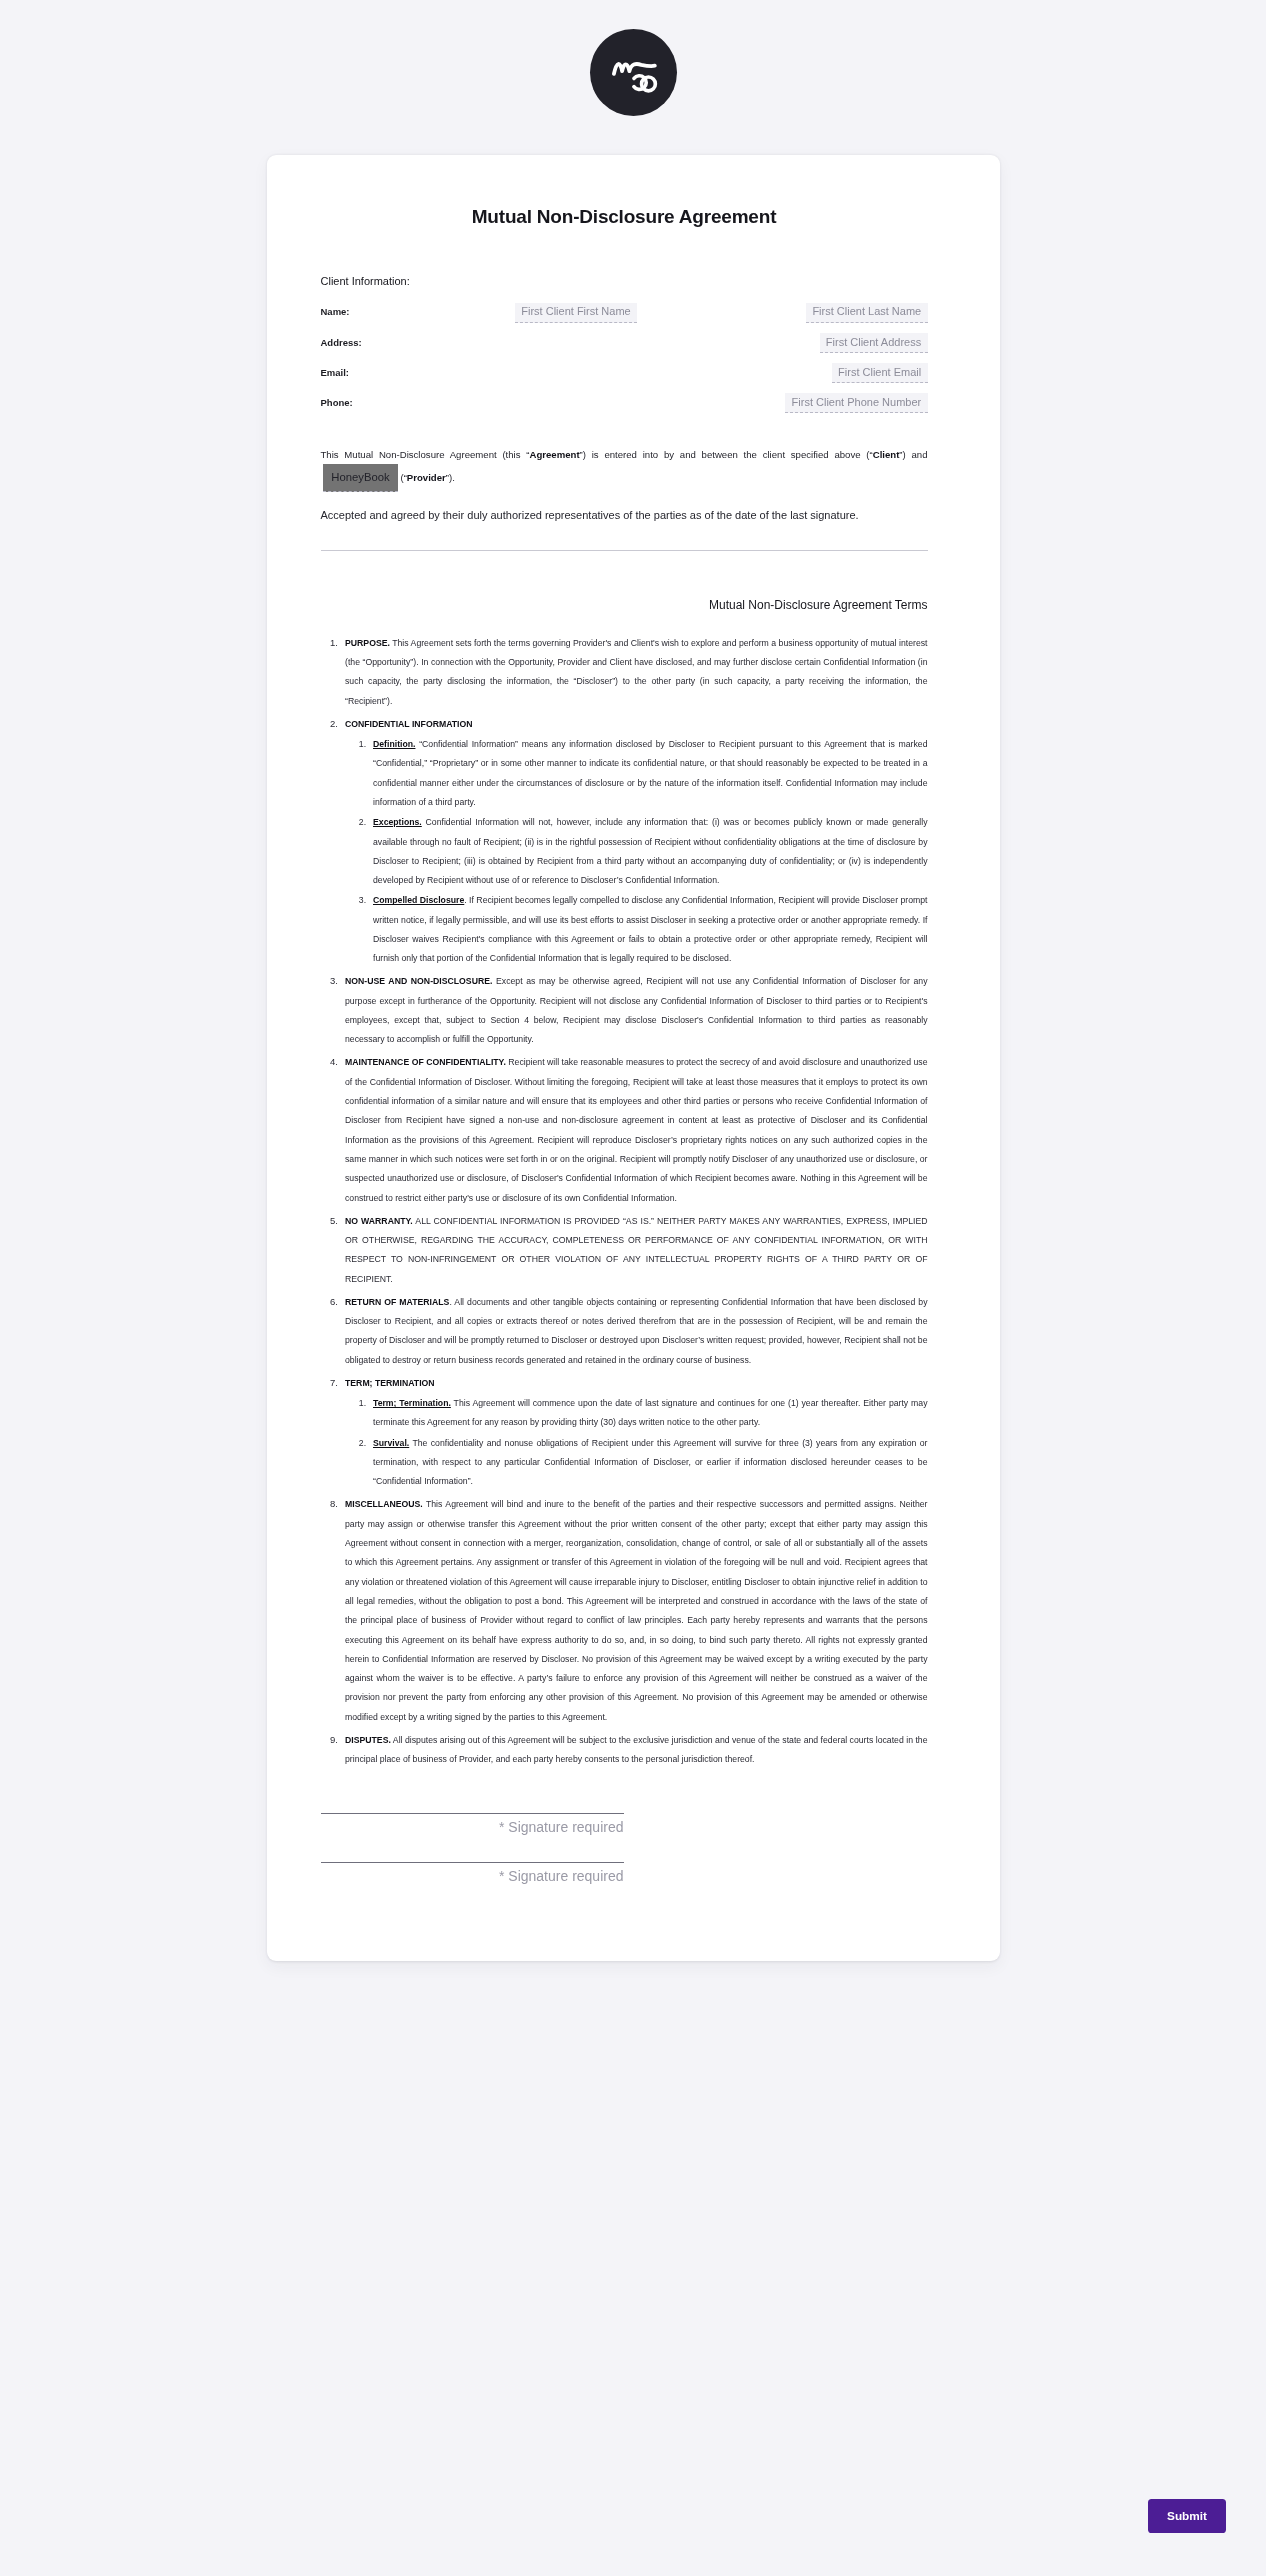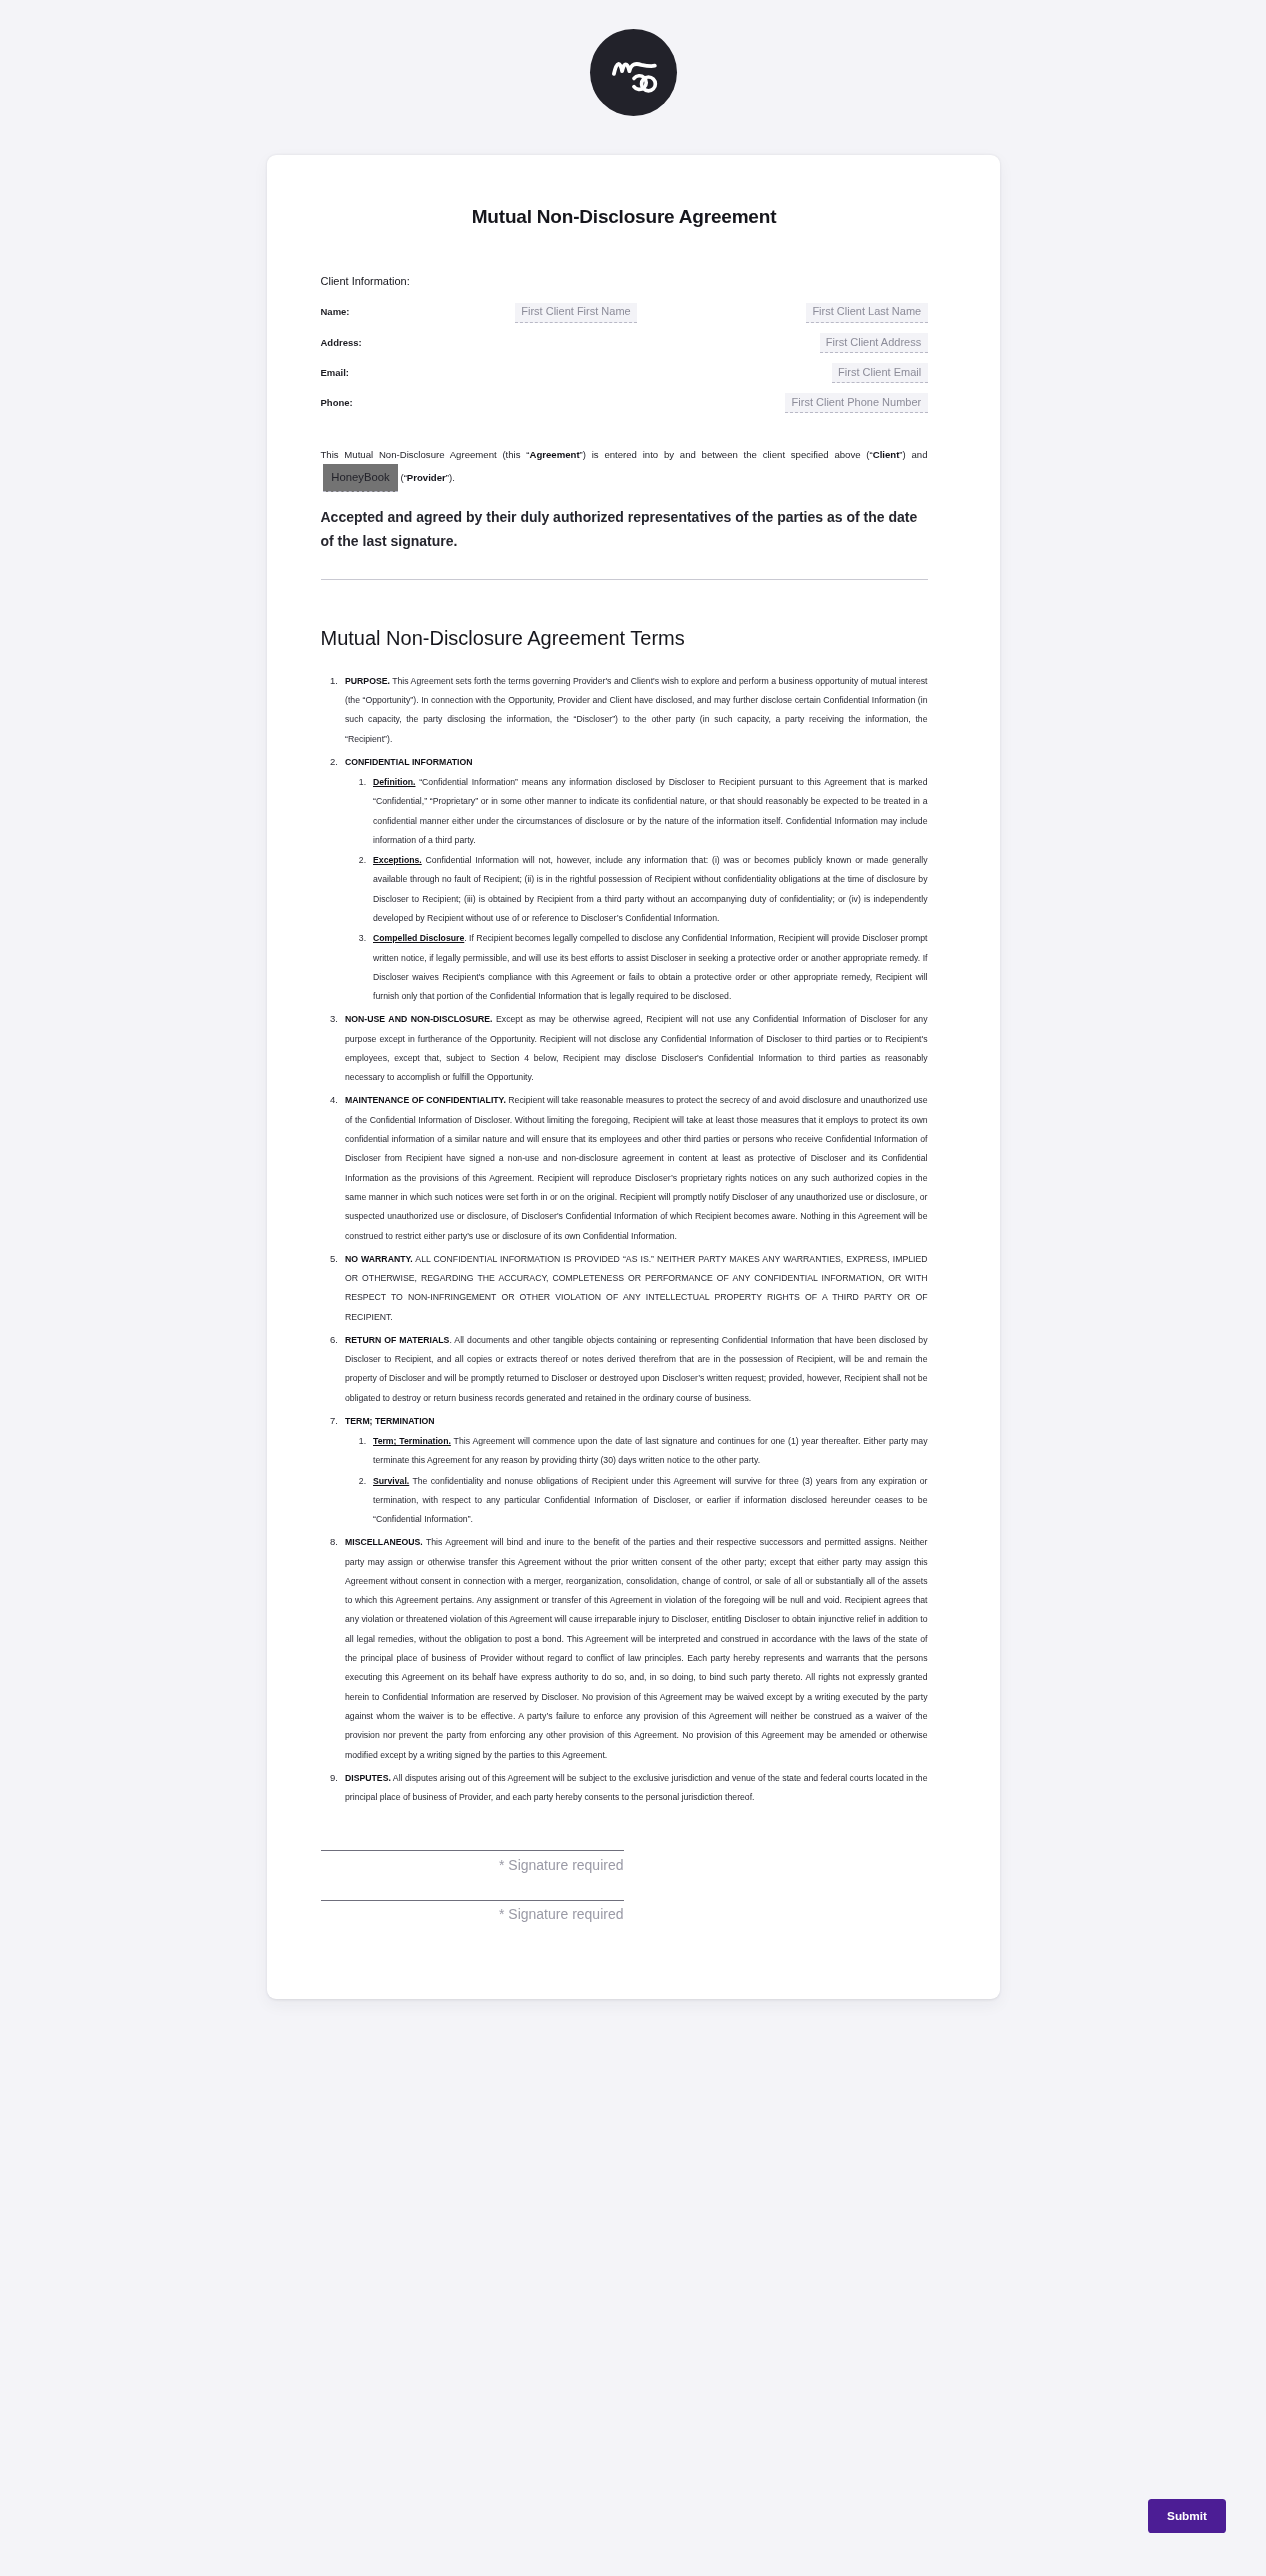--- a/index.html
+++ b/index.html
@@ -99,36 +99,35 @@
     background: #737373;
     border-bottom: 0.9px dashed #b9b9c6;
     padding: 1.8px 8.1px;
     font-size: 11.3px;
     color: #22222a;
     margin: 0 2.7px;
     vertical-align: baseline;
   }
   .accepted {
     margin-top: 14.5px;
-    font-size: 14px;
+    font-size: 11px;
     line-height: 1.7;
     color: #26262e;
-    font-weight: bold;
   }
 
   .divider {
     border: 0;
     border-top: 0.9px solid #c9c9d2;
     margin: 25px 0 0 0;
   }
 
   
   .terms-title {
-    text-align: left;
-    font-size: 20px;
+    text-align: right;
+    font-size: 12px;
     font-weight: normal;
     margin: 47px 0 20px 0;
     color: #16161c;
   }
 
   ol.terms {
     margin: 0;
     padding-left: 20px;
     font-size: 8.7px;
     line-height: 2.22;

